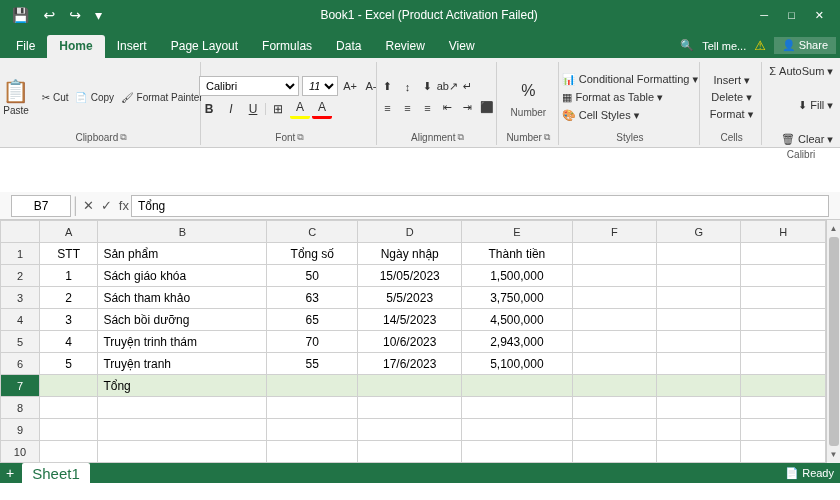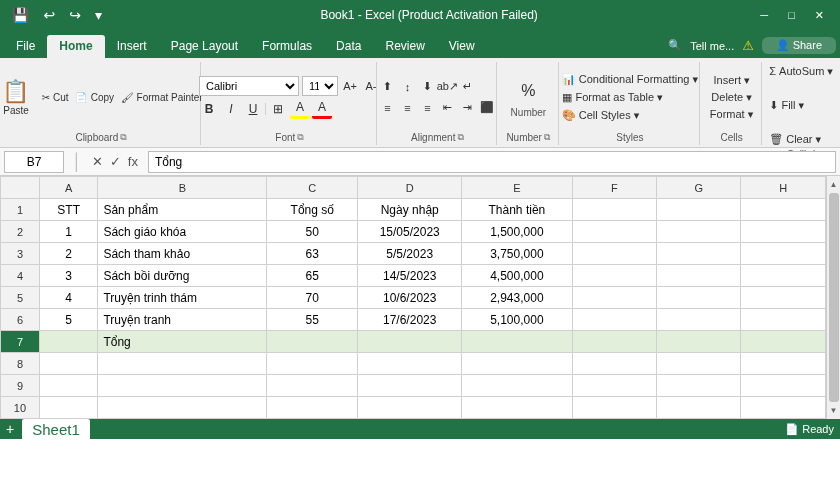--- a/index.html
+++ b/index.html
@@ -111,20 +111,21 @@
       background: white;
       padding: 0 2px;
     }
     .font-size-select {
       width: 36px;
       height: 20px;
       font-size: 11px;
       border: 1px solid #bbb;
       background: white;
       padding: 0 2px;
+      font-style: italic;
     }
     .icon-btn {
       width: 18px;
       height: 18px;
       display: flex;
       align-items: center;
       justify-content: center;
       cursor: pointer;
       border-radius: 2px;
       font-size: 11px;
@@ -172,31 +173,32 @@
       border-radius: 2px;
       color: #333;
       white-space: nowrap;
       display: flex;
       align-items: center;
       gap: 3px;
     }
 
     
     .cells-content { display: flex; flex-direction: column; align-items: center; gap: 2px; }
-    .editing-content { display: flex; flex-direction: column; align-items: flex-start; gap: 19px; }
+    .editing-content { display: flex; flex-direction: column; align-items: flex-end; gap: 19px; }
 
     
     .formula-bar {
       height: 28px;
       background: #f8f8f8;
       border-bottom: 1px solid #ccc;
       display: flex;
       align-items: center;
-      padding: 0 4px;
-      gap: 8px;
+      padding: 0 11px;
+      gap: 0;
+      margin-top: 44px;
     }
     .cell-ref {
       width: 60px;
       height: 22px;
       border: 1px solid #bbb;
       font-size: 12px;
       padding: 0 4px;
       background: white;
       text-align: center;
     }
@@ -328,21 +330,21 @@
   <div class="ribbon-tab">Page Layout</div>
   <div class="ribbon-tab">Formulas</div>
   <div class="ribbon-tab">Data</div>
   <div class="ribbon-tab">Review</div>
   <div class="ribbon-tab">View</div>
   <div style="flex:1"></div>
   <div style="display:flex;align-items:center;gap:8px;padding-bottom:4px;">
     <span style="color:white;font-size:11px;cursor:pointer;">🔍</span>
     <span style="color:white;font-size:11px;">Tell me...</span>
     <span style="color:#FFD700;font-size:13px;">⚠</span>
-    <span style="color:white;font-size:11px;cursor:pointer;background:rgba(255,255,255,0.2);padding:2px 14px;border-radius:6px;text-align:right;">
+    <span style="color:white;font-size:11px;cursor:pointer;background:rgba(255,255,255,0.2);padding:2px 8px;border-radius:0;text-align:right;">
       👤 <span>Share</span>
     </span>
   </div>
 </div>
 
 <div class="ribbon">
 
   <div class="ribbon-group">
     <div class="ribbon-group-content">
       <div class="clipboard-area">

